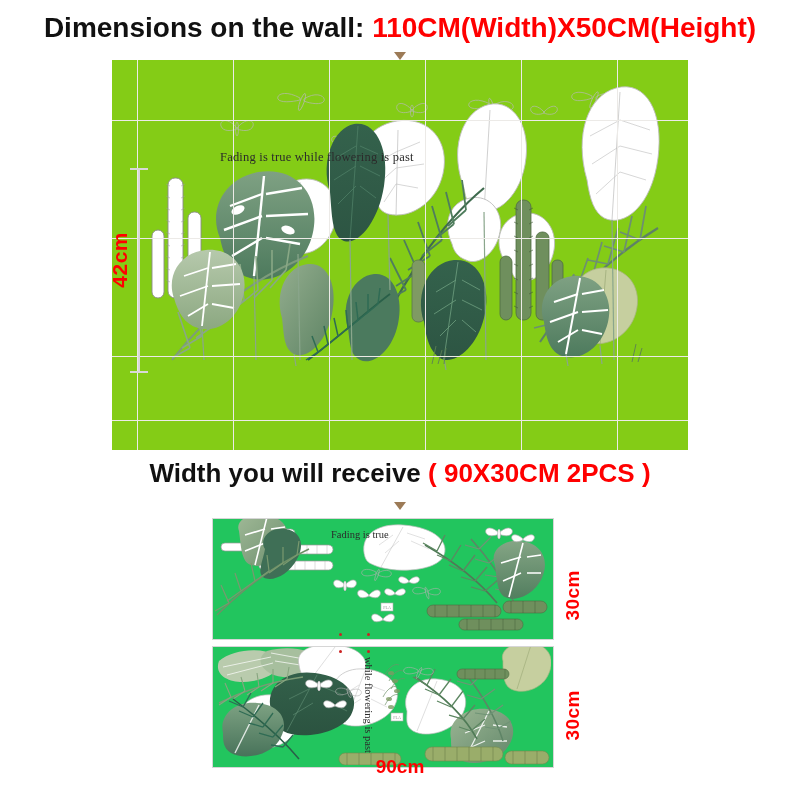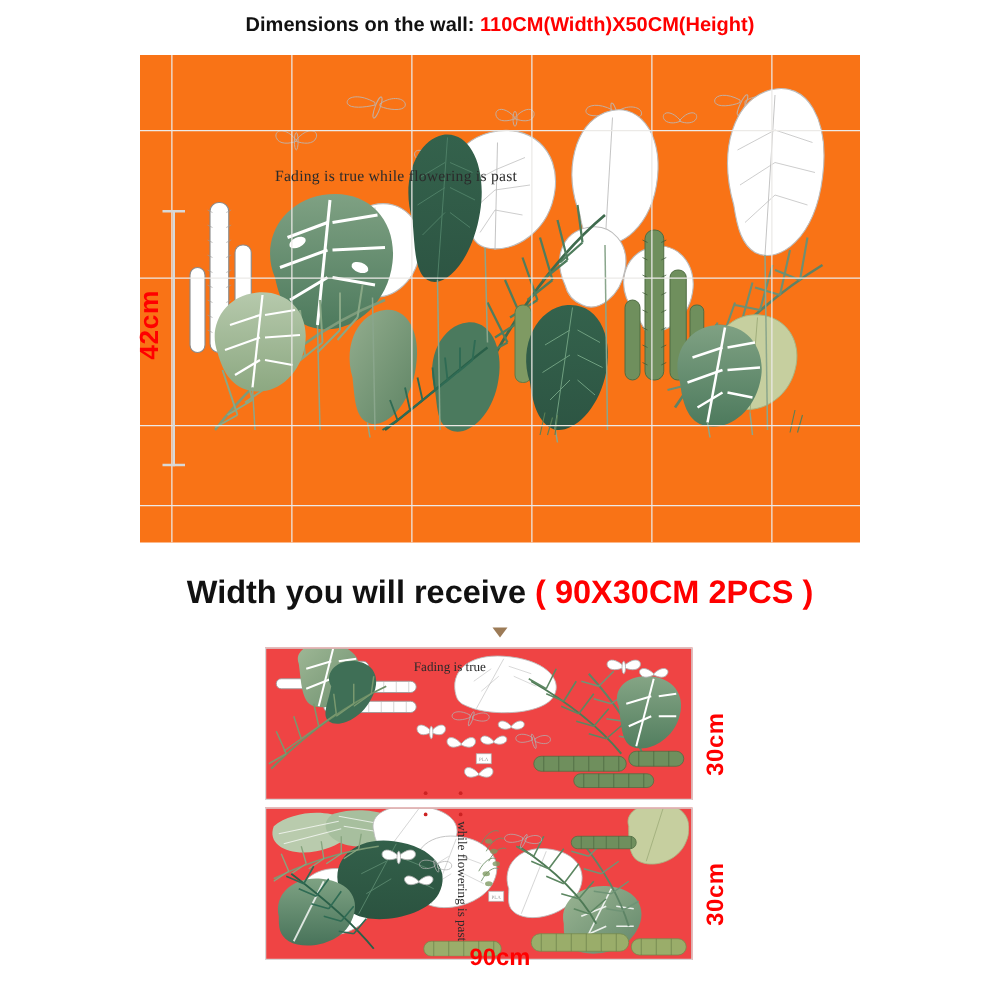--- a/index.html
+++ b/index.html
@@ -8,37 +8,37 @@
     font-family:"Liberation Sans",sans-serif;
     overflow:hidden;position:relative;
   }
   .page{position:relative;width:800px;height:800px;}
 
   
   .heading{
     position:absolute;left:0;width:800px;text-align:center;
     font-weight:700;white-space:nowrap;
   }
-  #heading-wall{top:12px;font-size:16px;}
+  #heading-wall{top:12px;font-size:28px;}
   #heading-receive{top:458px;font-size:26px;}
   .h-black{color:#111111;}
   .h-red{color:#ff0000;}
 
   .tri-marker{
     position:absolute;left:50%;transform:translateX(-50%);
     width:0;height:0;border-left:6px solid transparent;
     border-right:6px solid transparent;border-top:8px solid #9c7b57;
   }
   #tri-1{top:52px;}
   #tri-2{top:502px;}
 
   
   #wall-mockup{
-    position:absolute;left:112px;top:44px;width:576px;height:390px;
-    background:#f97316;overflow:hidden;
+    position:absolute;left:112px;top:60px;width:576px;height:390px;
+    background:#84cc16;overflow:hidden;
   }
   .tile-grid{position:absolute;inset:0;}
   .tile-grid .v{position:absolute;top:0;bottom:0;width:1px;background:#eceae7;}
   .tile-grid .h{position:absolute;left:0;right:0;height:1px;background:#eceae7;}
 
   .wall-slogan{
     position:absolute;left:108px;top:90px;
     font-family:"Liberation Serif",serif;
     font-size:12.5px;color:#2b2b2b;white-space:nowrap;letter-spacing:.2px;
   }
@@ -57,21 +57,21 @@
     position:absolute;left:108px;top:232px;
     color:#ff0000;font-size:21px;font-weight:700;
     writing-mode:vertical-rl;transform:rotate(180deg);
     letter-spacing:.5px;
   }
 
   
   #sheets{position:absolute;left:212px;top:518px;width:340px;height:250px;}
   .sheet{
     position:absolute;left:0;width:340px;height:120px;
-    background:#ef4444;border:1px solid #d6d6d6;overflow:hidden;
+    background:#22c55e;border:1px solid #d6d6d6;overflow:hidden;
   }
   #sheet-1{top:0;}
   #sheet-2{top:128px;}
 
   .sheet-slogan{
     position:absolute;font-family:"Liberation Serif",serif;
     font-size:10.5px;color:#2b2b2b;white-space:nowrap;
   }
   #sheet1-slogan{left:118px;top:10px;}
   #sheet2-slogan{

